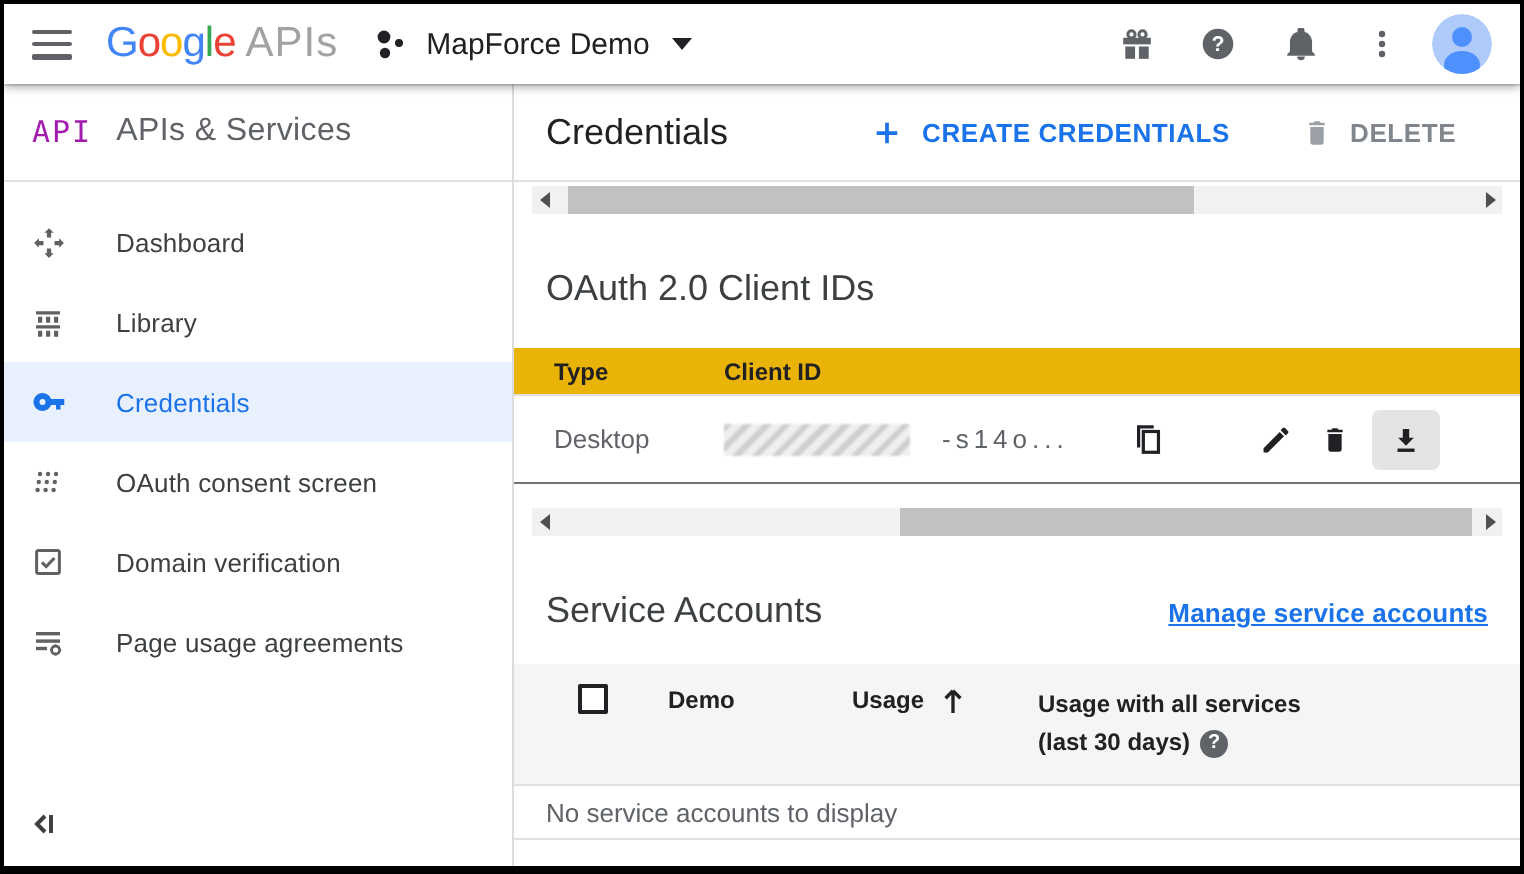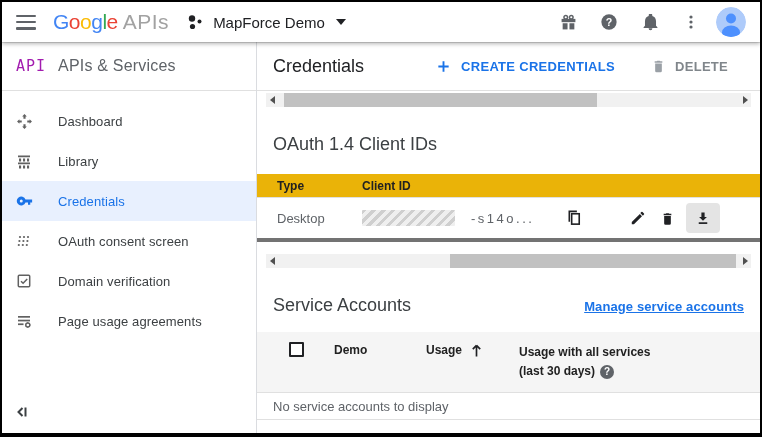--- a/index.html
+++ b/index.html
@@ -66,21 +66,21 @@
            border-left:5px solid #505050; }
   .sc-thumb { position:absolute; top:0; bottom:0; background:#c1c1c1; cursor:pointer; }
 
   .section-title { font-size:18px; color:#3c4043; font-weight:400; margin:27px 16px 0; }
 
   .tbl { margin-top:19px; font-size:13px; }
   .tbl-head { display:flex; align-items:center; height:24px; background:#eab308;
               border-bottom:1px solid #e0e0e0; font-size:12px; font-weight:bold; color:#212121;
               padding-left:20px; }
   .col-type { width:85px; }
-  .tbl-row { display:flex; align-items:center; height:44px; border-bottom:4px solid #737373;
+  .tbl-row { display:flex; align-items:center; height:44px; border-bottom:1px solid #737373;
              color:#5f6368; padding-left:20px; }
   .cid-cell { flex:1; display:flex; align-items:center; min-width:0; }
   .redacted { width:93px; height:16px; border-radius:1px; filter:blur(0.6px);
               background:repeating-linear-gradient(135deg,#cfcfcf 0 3px,#efefef 3px 7px); }
   .cid-suffix { margin-left:16px; letter-spacing:2.5px; color:#5f6368; }
   .icon-btn { display:flex; align-items:center; justify-content:center; cursor:pointer; }
   .copy-btn { margin-left:32px; }
   .row-actions { display:flex; align-items:center; margin-right:40px; }
   .edit-btn { margin-right:14px; }
   .trash-btn { margin-right:11px; }
@@ -275,21 +275,21 @@
       <div class="hscroll">
         <div class="sc-arr">
             <span class="tri-l"></span>
           </div>
         <div class="sc-thumb" style="left:18px; width:64.5%;"></div>
         <div class="sc-arr">
             <span class="tri-r"></span>
           </div>
       </div>
 
-      <div class="section-title">OAuth 1.4 Client IDs</div>
+      <div class="section-title">OAuth 2.0 Client IDs</div>
 
       <div class="tbl">
         <div class="tbl-head">
           <span class="col-type">Type</span>
           <span>Client ID</span>
         </div>
         <div class="tbl-row">
           <span class="col-type">Desktop</span>
           <span class="cid-cell">
             <span class="redacted"></span>

